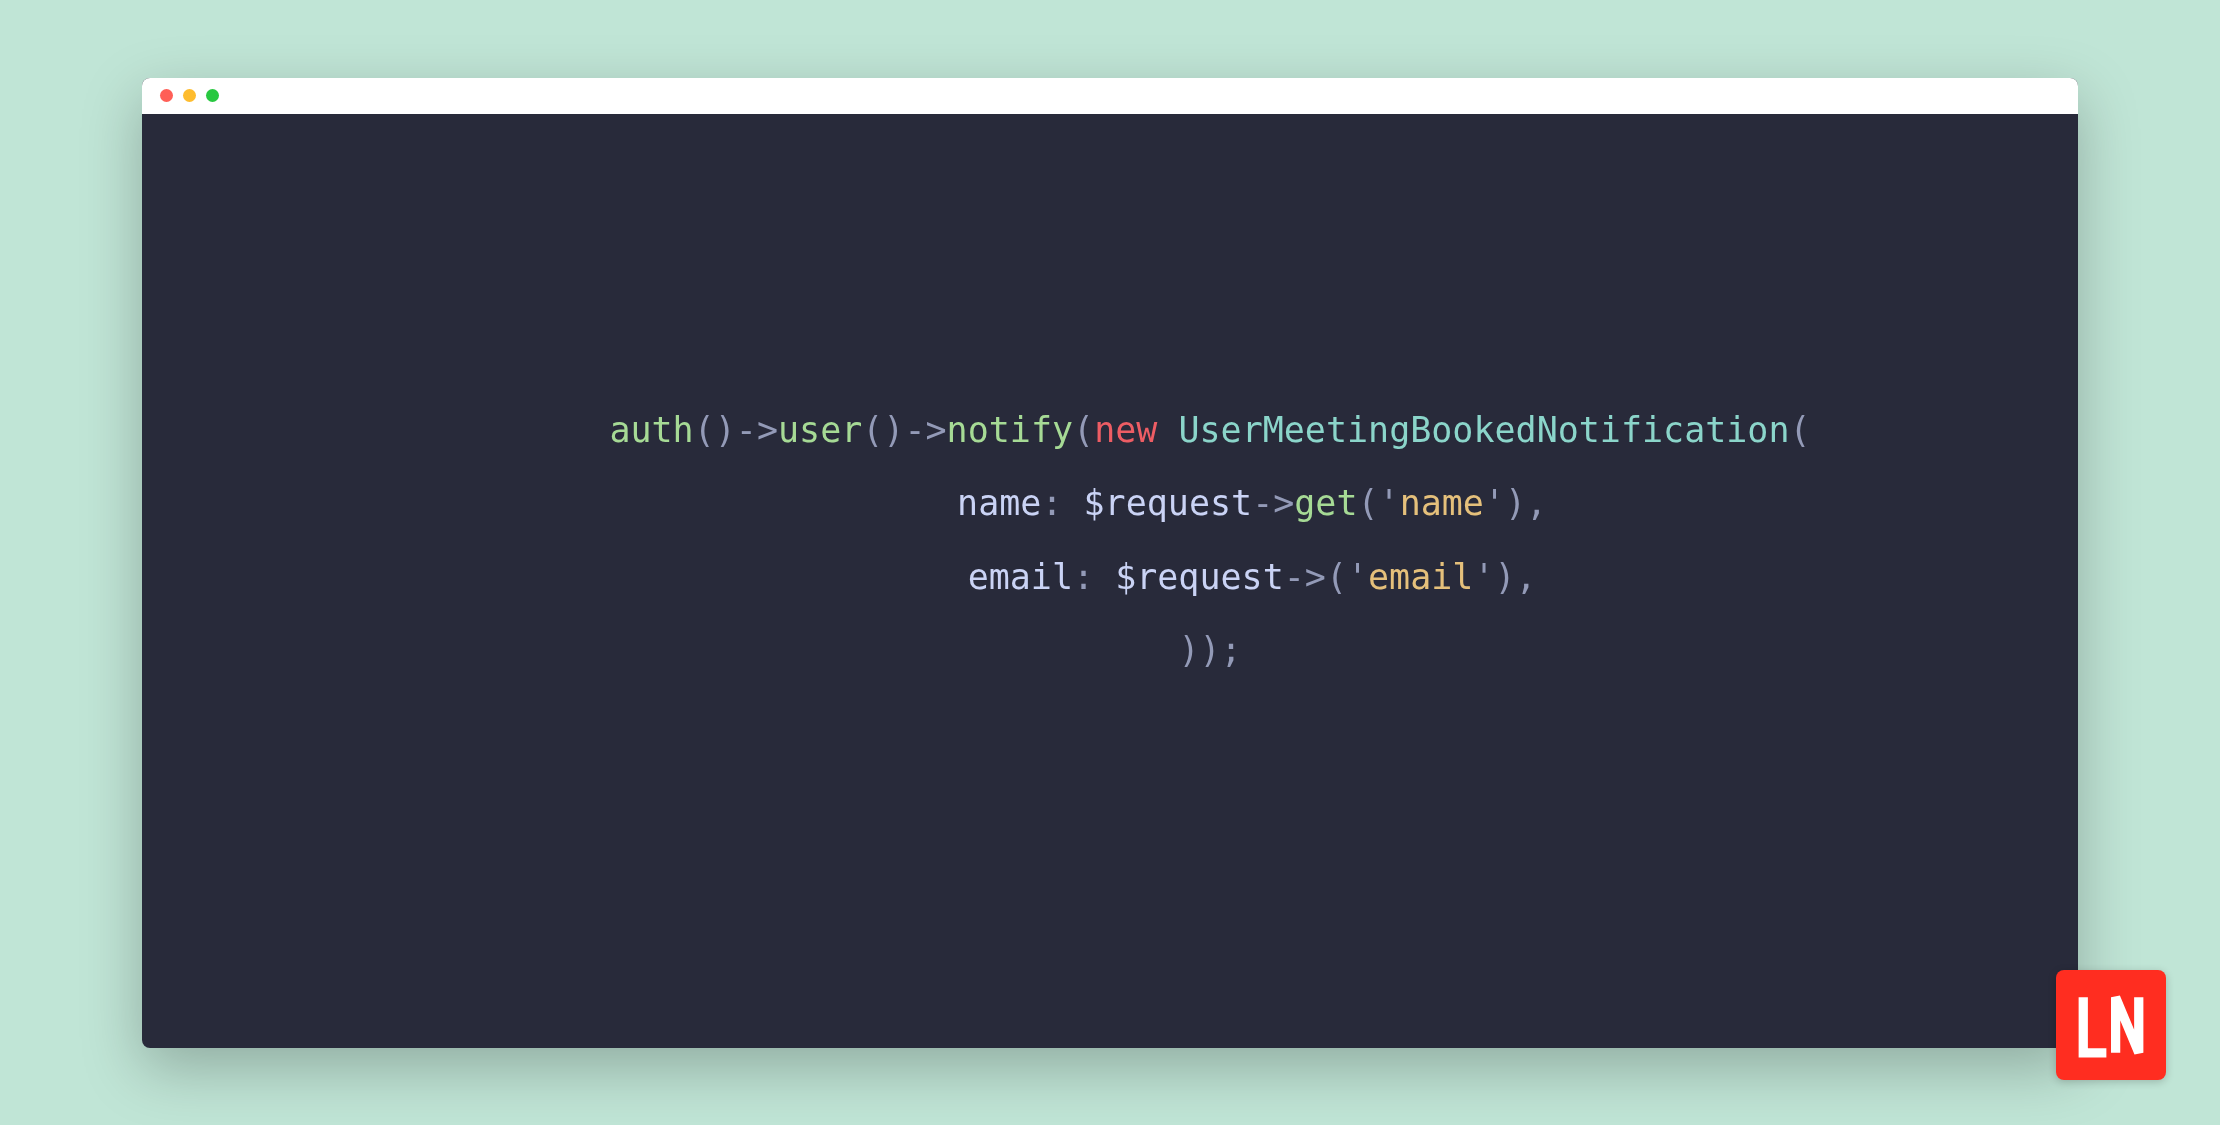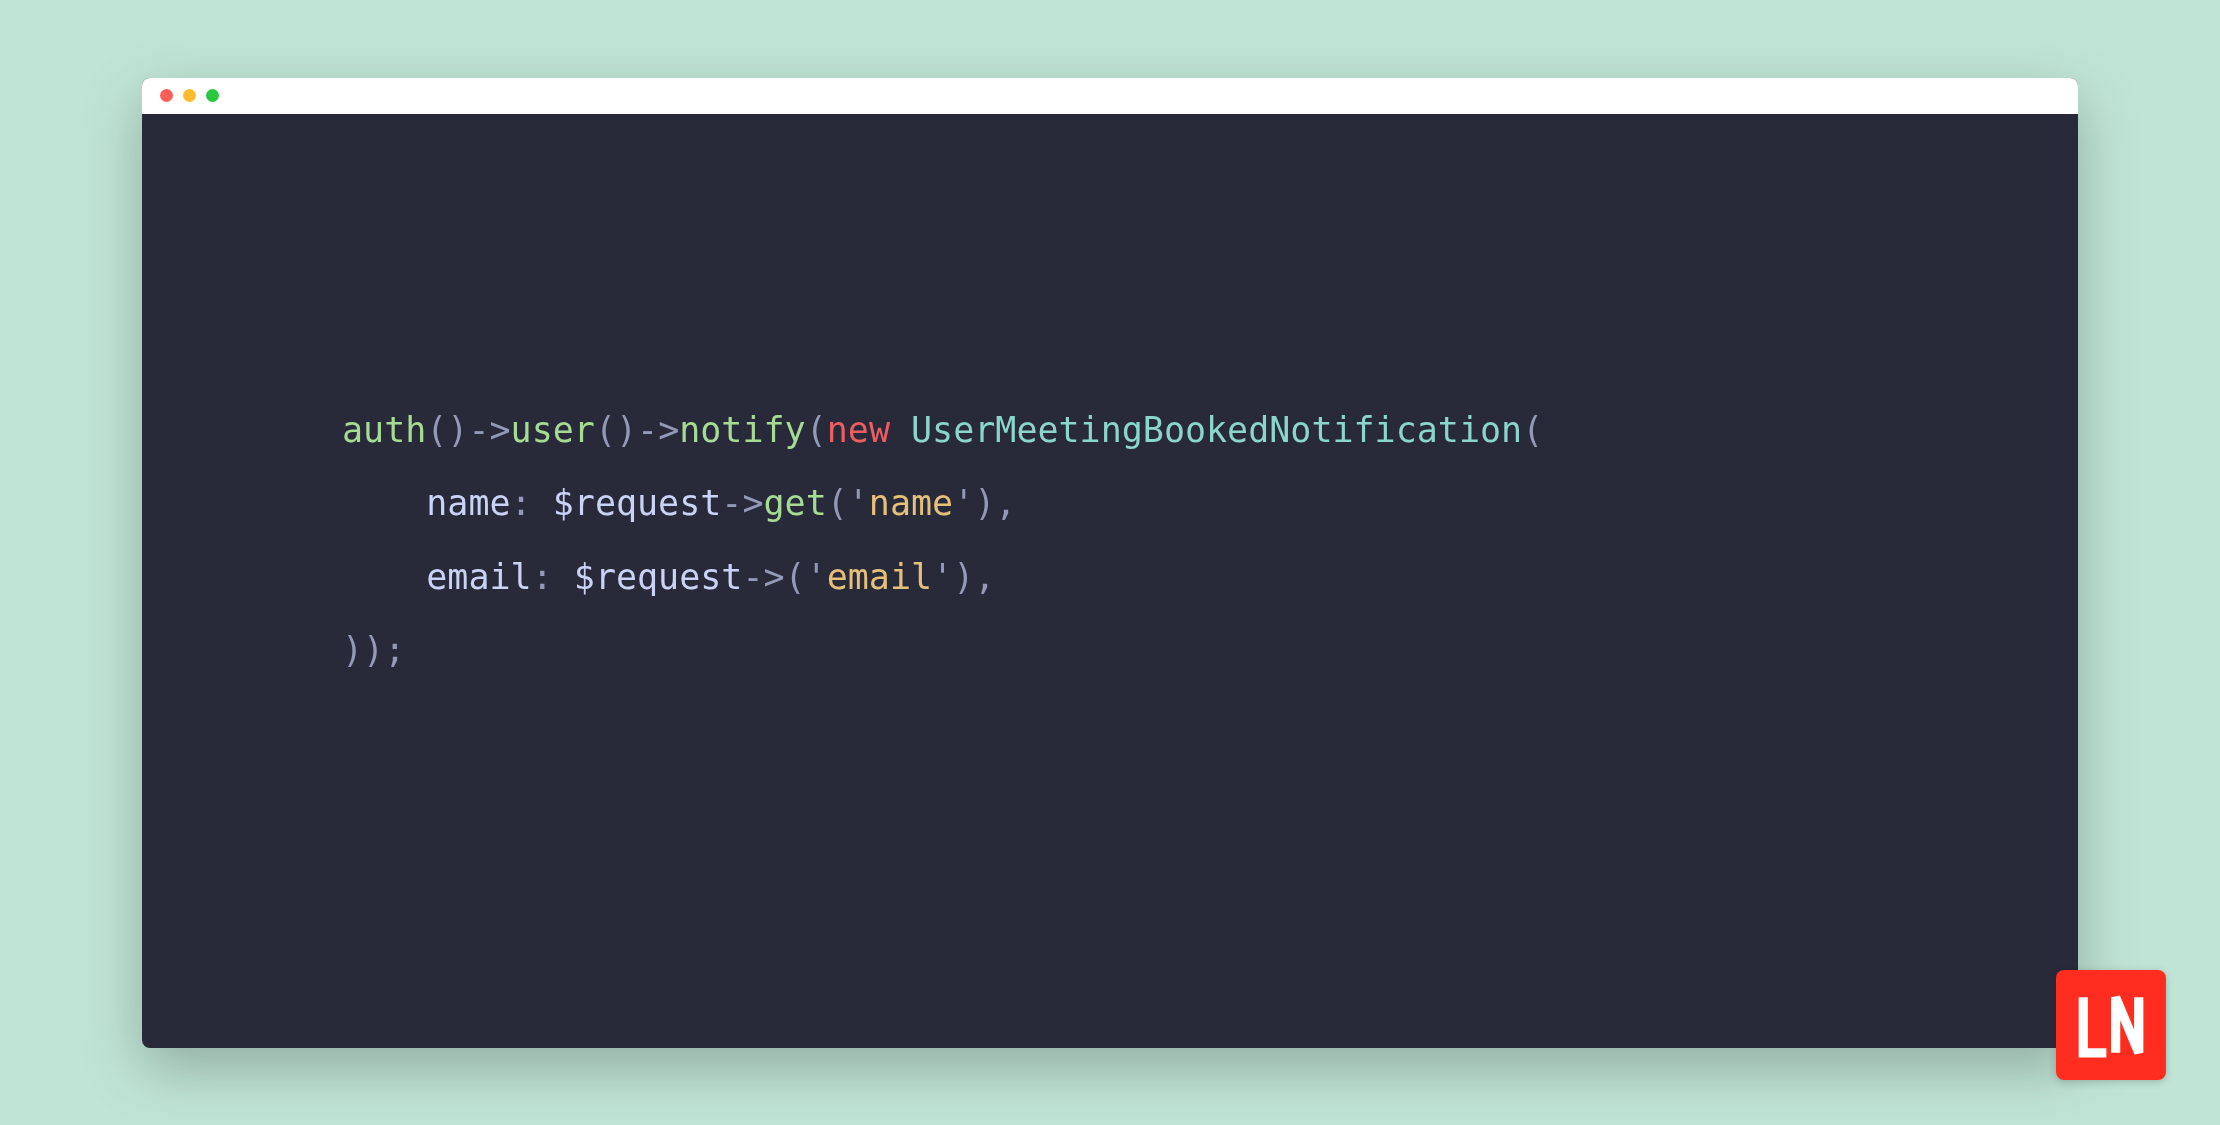--- a/index.html
+++ b/index.html
@@ -21,20 +21,21 @@
 
     .window {
       width: 1936px;
       height: 970px;
       background: #282a3a;
       border-radius: 8px;
       overflow: hidden;
       box-shadow: 0 20px 60px rgba(0,0,0,0.25);
       display: flex;
       flex-direction: column;
+      text-align: center;
     }
 
     .titlebar {
       height: 36px;
       background: #ffffff;
       display: flex;
       align-items: center;
       padding: 0 18px;
       flex-shrink: 0;
     }

